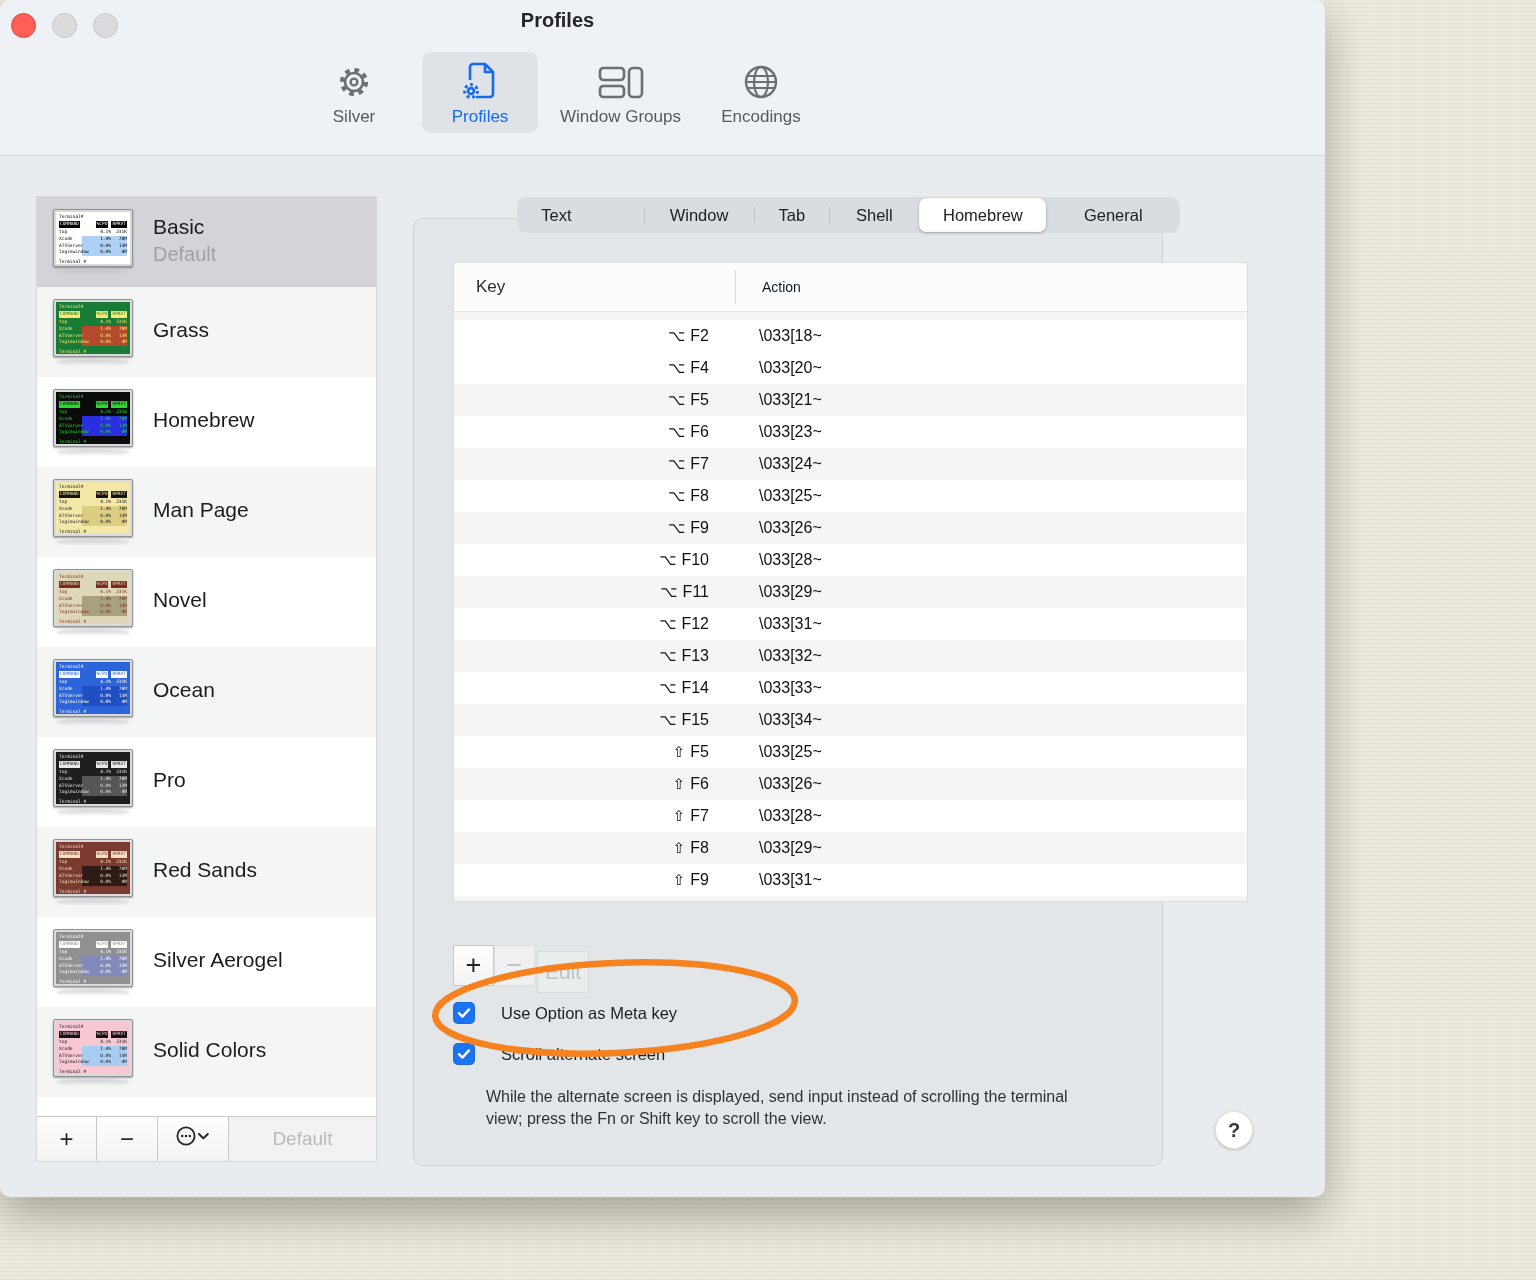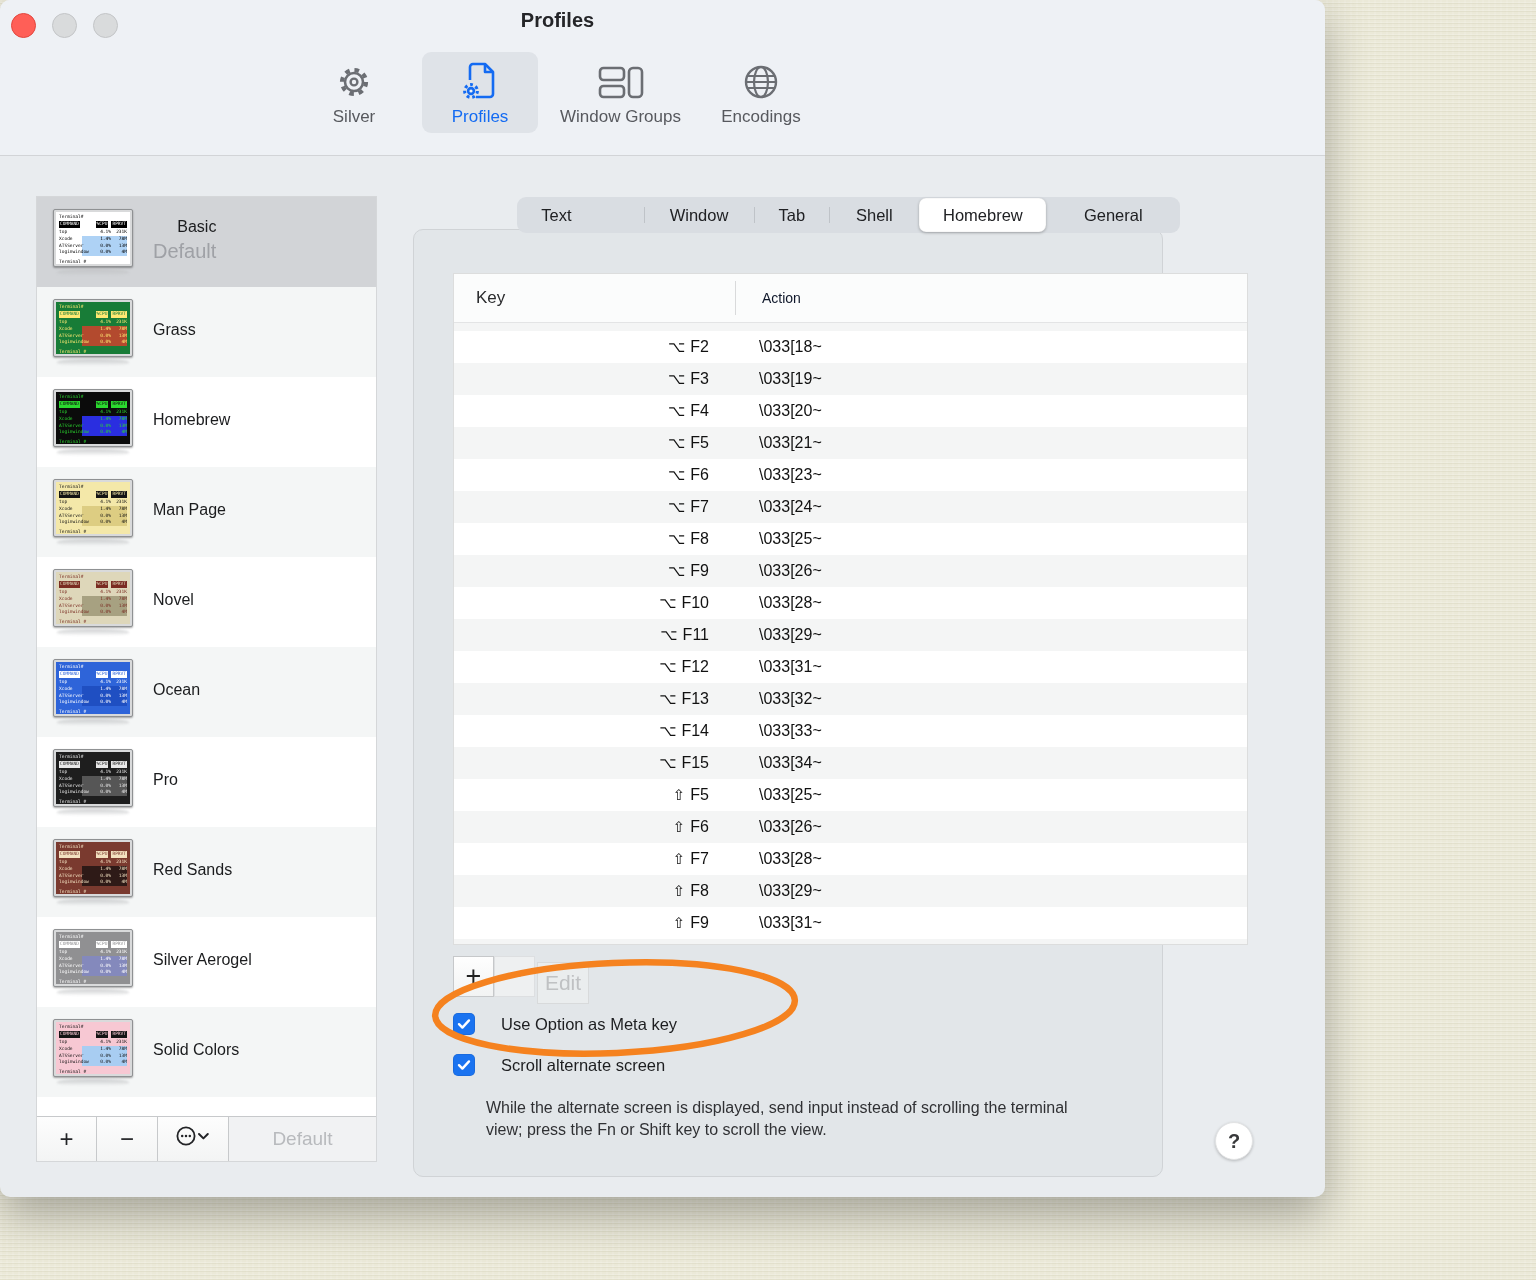--- a/index.html
+++ b/index.html
@@ -64,35 +64,35 @@
   .chip.c2{margin-left:auto;margin-right:3px;}
   .trowmini{display:flex;}
   .trowmini .n{flex:1;}
   .trowmini .pct{width:15px;text-align:right;}
   .trowmini .mem{width:16px;text-align:right;}
   .trowmini.hl{background:linear-gradient(90deg, transparent 34%, var(--thl) 34%);}
   .tprompt{margin-top:3px;}
   .refl{width:72px;height:7px;margin:2px 0 0 4px;border-radius:40%;
     background:linear-gradient(#bfc1c3,rgba(255,255,255,0));filter:blur(1px);opacity:.8;}
   .plabels{padding-bottom:4px;}
-  .pname{font-size:16px;color:#1b1c1e;text-align:right;}
+  .pname{font-size:21px;color:#1b1c1e;}
   .psub{font-size:20px;color:#9fa1a6;margin-top:4px;}
 
   .side-buttons{position:absolute;left:0;bottom:0;right:0;height:44px;display:flex;border-top:1px solid #c7c9cb;}
   .sbtn{box-sizing:border-box;height:100%;border-right:1px solid #c7c9cb;
     background:linear-gradient(#fdfdfd,#f3f4f4);display:flex;align-items:center;justify-content:center;
     font-size:24px;color:#232427;border-top:0;border-left:0;border-bottom:0;padding:0;font-family:inherit;}
   .sbtn.add{width:60px;}
   .sbtn.rem{width:61px;}
   .sbtn.more{width:71px;}
   .sbtn.def{flex:1;border-right:0;background:#f1f2f3;color:#b8babd;font-size:19px;}
 
   
   .panel{
-    position:absolute;left:413px;top:229px;width:750px;height:948px;box-sizing:border-box;
+    position:absolute;left:413px;top:218px;width:750px;height:948px;box-sizing:border-box;
     background:#e2e6e9;border:1px solid #d0d3d6;border-radius:10px;
   }
   .segmented{
     position:absolute;left:517px;top:197px;width:663px;height:36px;
     background:#d9dde2;border-radius:9px;display:flex;align-items:stretch;z-index:3;
   }
   .seg{position:relative;display:flex;align-items:center;justify-content:center;font-size:16.5px;color:#202124;cursor:default;}
   .seg::before{content:"";position:absolute;left:0;top:10px;bottom:10px;width:1px;background:#bfc3c8;}
   .seg:first-child::before,.seg.nosep::before{display:none;}
   .seg.sel{background:#ffffff;border-radius:7px;margin:1px 0;box-shadow:0 1px 3px rgba(0,0,0,.28), inset 0 0 0 0.5px rgba(0,0,0,.06);font-weight:400;}
@@ -640,24 +640,20 @@
           <span class="h1">Key</span>
           <span class="hsep"></span>
           <span class="h2">Action</span>
         </div>
         <div class="partial top"></div>
         <div>
             <div class="trow">
               <span class="kcell"><span class="mod">⌥</span>F2</span>
               <span class="acell">\033[18~</span>
             </div>
-            <div class="trow alt">
-              <span class="kcell"><span class="mod">⌥</span>F3</span>
-              <span class="acell">\033[19~</span>
-            </div>
             <div class="trow">
               <span class="kcell"><span class="mod">⌥</span>F4</span>
               <span class="acell">\033[20~</span>
             </div>
             <div class="trow alt">
               <span class="kcell"><span class="mod">⌥</span>F5</span>
               <span class="acell">\033[21~</span>
             </div>
             <div class="trow">
               <span class="kcell"><span class="mod">⌥</span>F6</span>

